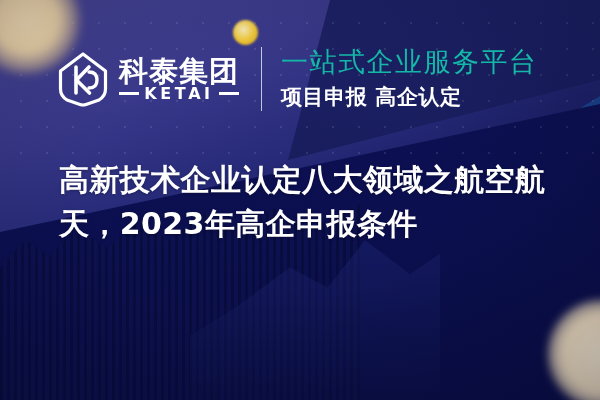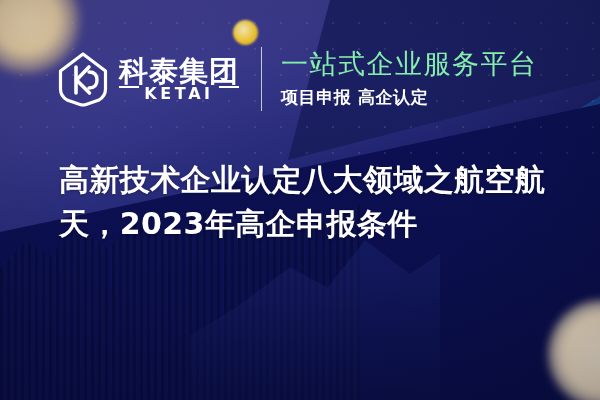--- a/index.html
+++ b/index.html
@@ -149,21 +149,21 @@
   }
   .logo-cn {
     color: #ffffff;
     font-size: 29px;
     font-weight: 700;
     letter-spacing: 1px;
     white-space: nowrap;
   }
   .logo-en-row {
     display: flex;
-    align-items: flex-start;
+    align-items: center;
     gap: 5px;
     margin-top: 0;
     width: 100%;
   }
   .logo-rule {
     height: 2.5px;
     background: #ffffff;
     flex: 1 1 auto;
     min-width: 9px;
   }
@@ -176,30 +176,30 @@
   }
   .divider {
     width: 1px;
     height: 64px;
     background: rgba(255,255,255,0.72);
     margin: 0 19px 0 22px;
     flex: none;
   }
   .slogan { display: flex; flex-direction: column; justify-content: center; }
   .slogan-main {
-    color: #86efac;
+    color: #14b8a6;
     font-size: 27px;
     font-weight: 400;
     letter-spacing: 1.5px;
     line-height: 1.08;
     white-space: nowrap;
   }
   .slogan-sub {
     color: #ffffff;
-    font-size: 17px;
+    font-size: 21px;
     font-weight: 700;
     letter-spacing: 0.6px;
     margin-top: 7px;
     white-space: nowrap;
   }
 
   
   .title {
     position: absolute;
     left: 59px;

